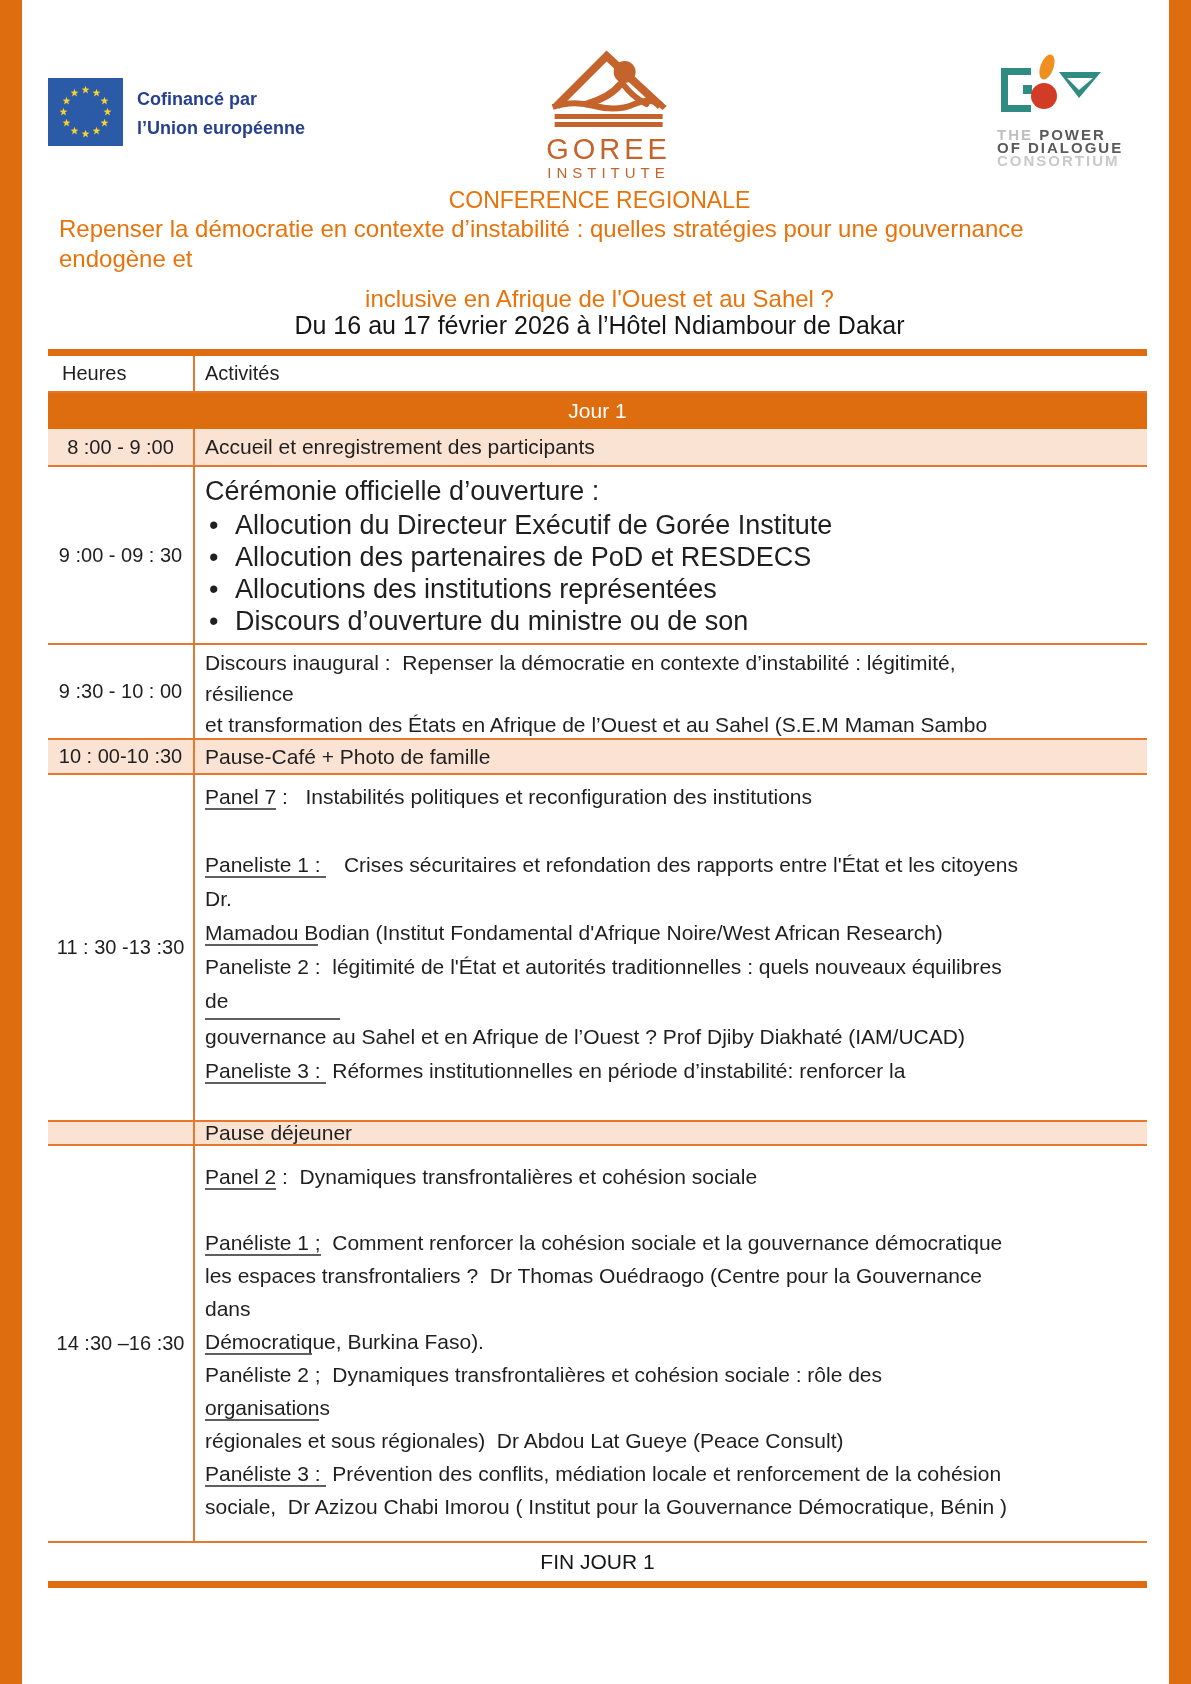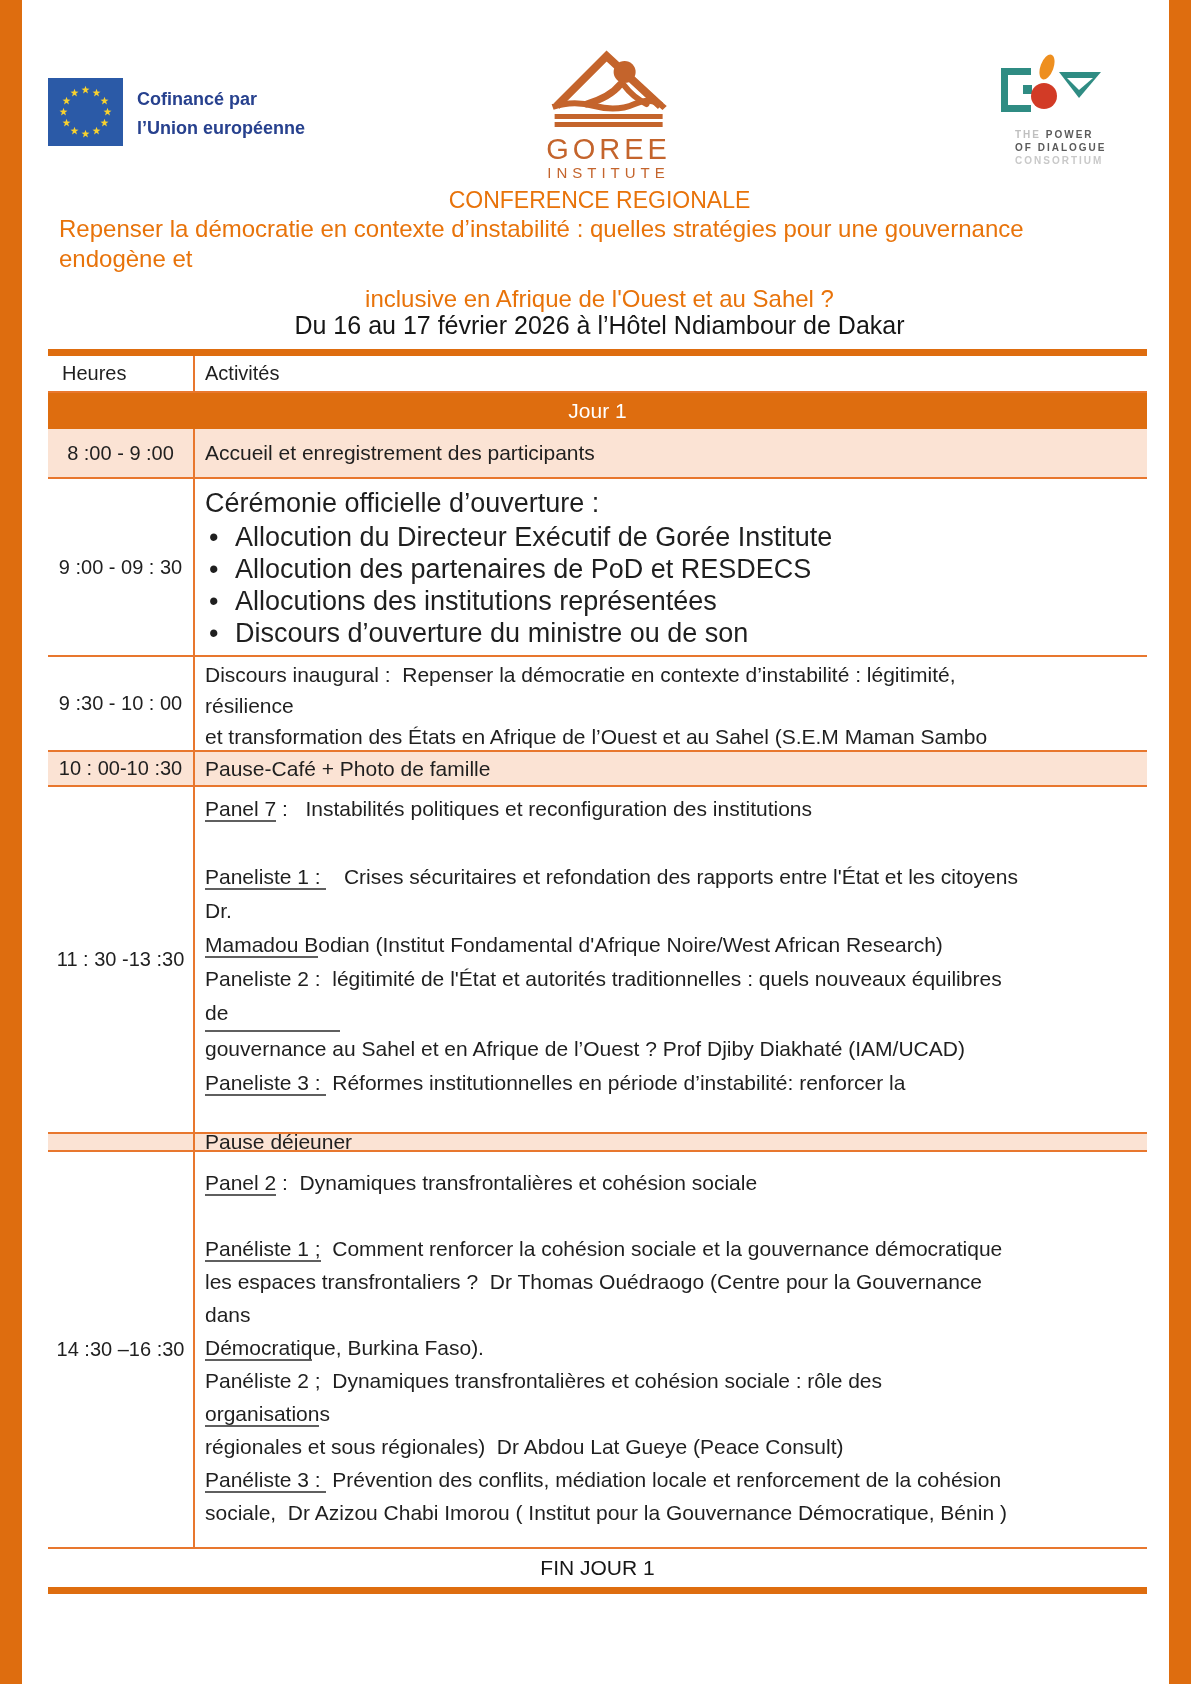--- a/index.html
+++ b/index.html
@@ -10,21 +10,21 @@
   .side-bar.right{right:0;}
 
   
   .logos{position:absolute;top:50px;left:48px;width:1121px;height:135px;}
   .eu-block{position:absolute;left:0;top:28px;display:flex;align-items:flex-start;gap:14px;}
   .eu-caption{font-size:18px;font-weight:bold;color:#27418E;line-height:29px;padding-top:7px;}
   .goree-block{position:absolute;left:50%;transform:translateX(-50%);top:0;text-align:center;color:#C4642C;}
   .goree-name{font-size:29px;letter-spacing:4px;line-height:30px;margin-top:2px;}
   .goree-sub{font-size:15px;letter-spacing:5px;line-height:18px;}
   .pod-block{position:absolute;right:32px;top:4px;width:140px;text-align:left;}
-  .pod-caption{font-size:10px;letter-spacing:2px;line-height:13px;font-weight:bold;color:#5a5a5a;margin-top:4px;margin-left:18px;}
+  .pod-caption{font-size:15px;letter-spacing:2px;line-height:13px;font-weight:bold;color:#5a5a5a;margin-top:4px;}
   .pod-light{color:#BFBFBF;}
   .pod-lighter{color:#CICIC1;color:#C9C9C9;font-weight:bold;}
 
   
   .title-block{position:absolute;top:186px;left:39px;width:1121px;}
   .conf-title{text-align:center;color:#E8730A;font-size:23px;line-height:28px;}
   .sub1{color:#E8730A;font-size:24px;line-height:30px;padding-left:20px;white-space:pre;overflow:hidden;}
   .sub2{color:#E8730A;font-size:24px;line-height:30px;padding-left:20px;}
   .sub3{color:#E8730A;font-size:24px;line-height:26px;text-align:center;margin-top:12px;}
   .date-line{color:#161616;font-size:25px;line-height:26px;text-align:center;margin-top:0px;}
@@ -36,36 +36,36 @@
   .b-bottom{border-bottom:2px solid #E8772E;}
   .t-cell{width:147px;flex:0 0 147px;box-sizing:border-box;border-right:2px solid #E8772E;
           display:flex;align-items:center;justify-content:center;font-size:20px;white-space:pre;}
   .a-cell{flex:1;box-sizing:border-box;padding-left:10px;overflow:hidden;}
   .peach{background:#FBE3D4;}
   .row-header{height:37px;}
   .row-header .t-cell{justify-content:flex-start;padding-left:14px;}
   .row-header .a-cell{display:flex;align-items:center;font-size:20px;}
   .row-banner{height:36px;background:#DE6D0F;color:#ffffff;display:flex;align-items:center;
               justify-content:center;font-size:21px;}
-  .row-accueil{height:50px;}
+  .row-accueil{height:38px;}
   .row-accueil .a-cell{display:flex;align-items:center;font-size:21px;}
   .row-ceremonie{height:178px;}
   .row-ceremonie .a-cell{padding-top:6px;font-size:27px;}
   .cer-title{margin:0;line-height:36px;white-space:pre;}
   .bullet-line{margin:0;line-height:32px;white-space:pre;}
   .bullet-glyph{display:inline-block;width:26px;padding-left:4px;}
   .row-discours{height:95px;}
   .row-discours .a-cell{padding-top:2px;font-size:21px;}
   .row-discours p{margin:0;line-height:31px;white-space:pre;overflow:hidden;}
   .row-pausecafe{height:35px;}
   .row-pausecafe .a-cell{display:flex;align-items:center;font-size:21px;}
   .row-panel1{height:347px;}
   .row-panel1 .a-cell{padding-top:5px;font-size:21px;}
   .row-panel1 p{margin:0;line-height:34px;white-space:pre;overflow:hidden;}
-  .row-pausedej{height:18px;}
+  .row-pausedej{height:24px;}
   .row-pausedej .a-cell{display:flex;align-items:center;font-size:21px;}
   .row-panel2{height:397px;}
   .row-panel2 .a-cell{padding-top:14px;font-size:21px;}
   .row-panel2 p{margin:0;line-height:33px;white-space:pre;overflow:hidden;}
   .spacer1{height:34px;}
   .spacer2{height:33px;}
   .u{border-bottom:2px solid #5f5f5f;}
   .de-tab{display:inline-block;min-width:135px;border-bottom:2px solid #5f5f5f;}
   .row-fin{height:38px;display:flex;align-items:center;justify-content:center;font-size:21px;color:#161616;}
 </style>

